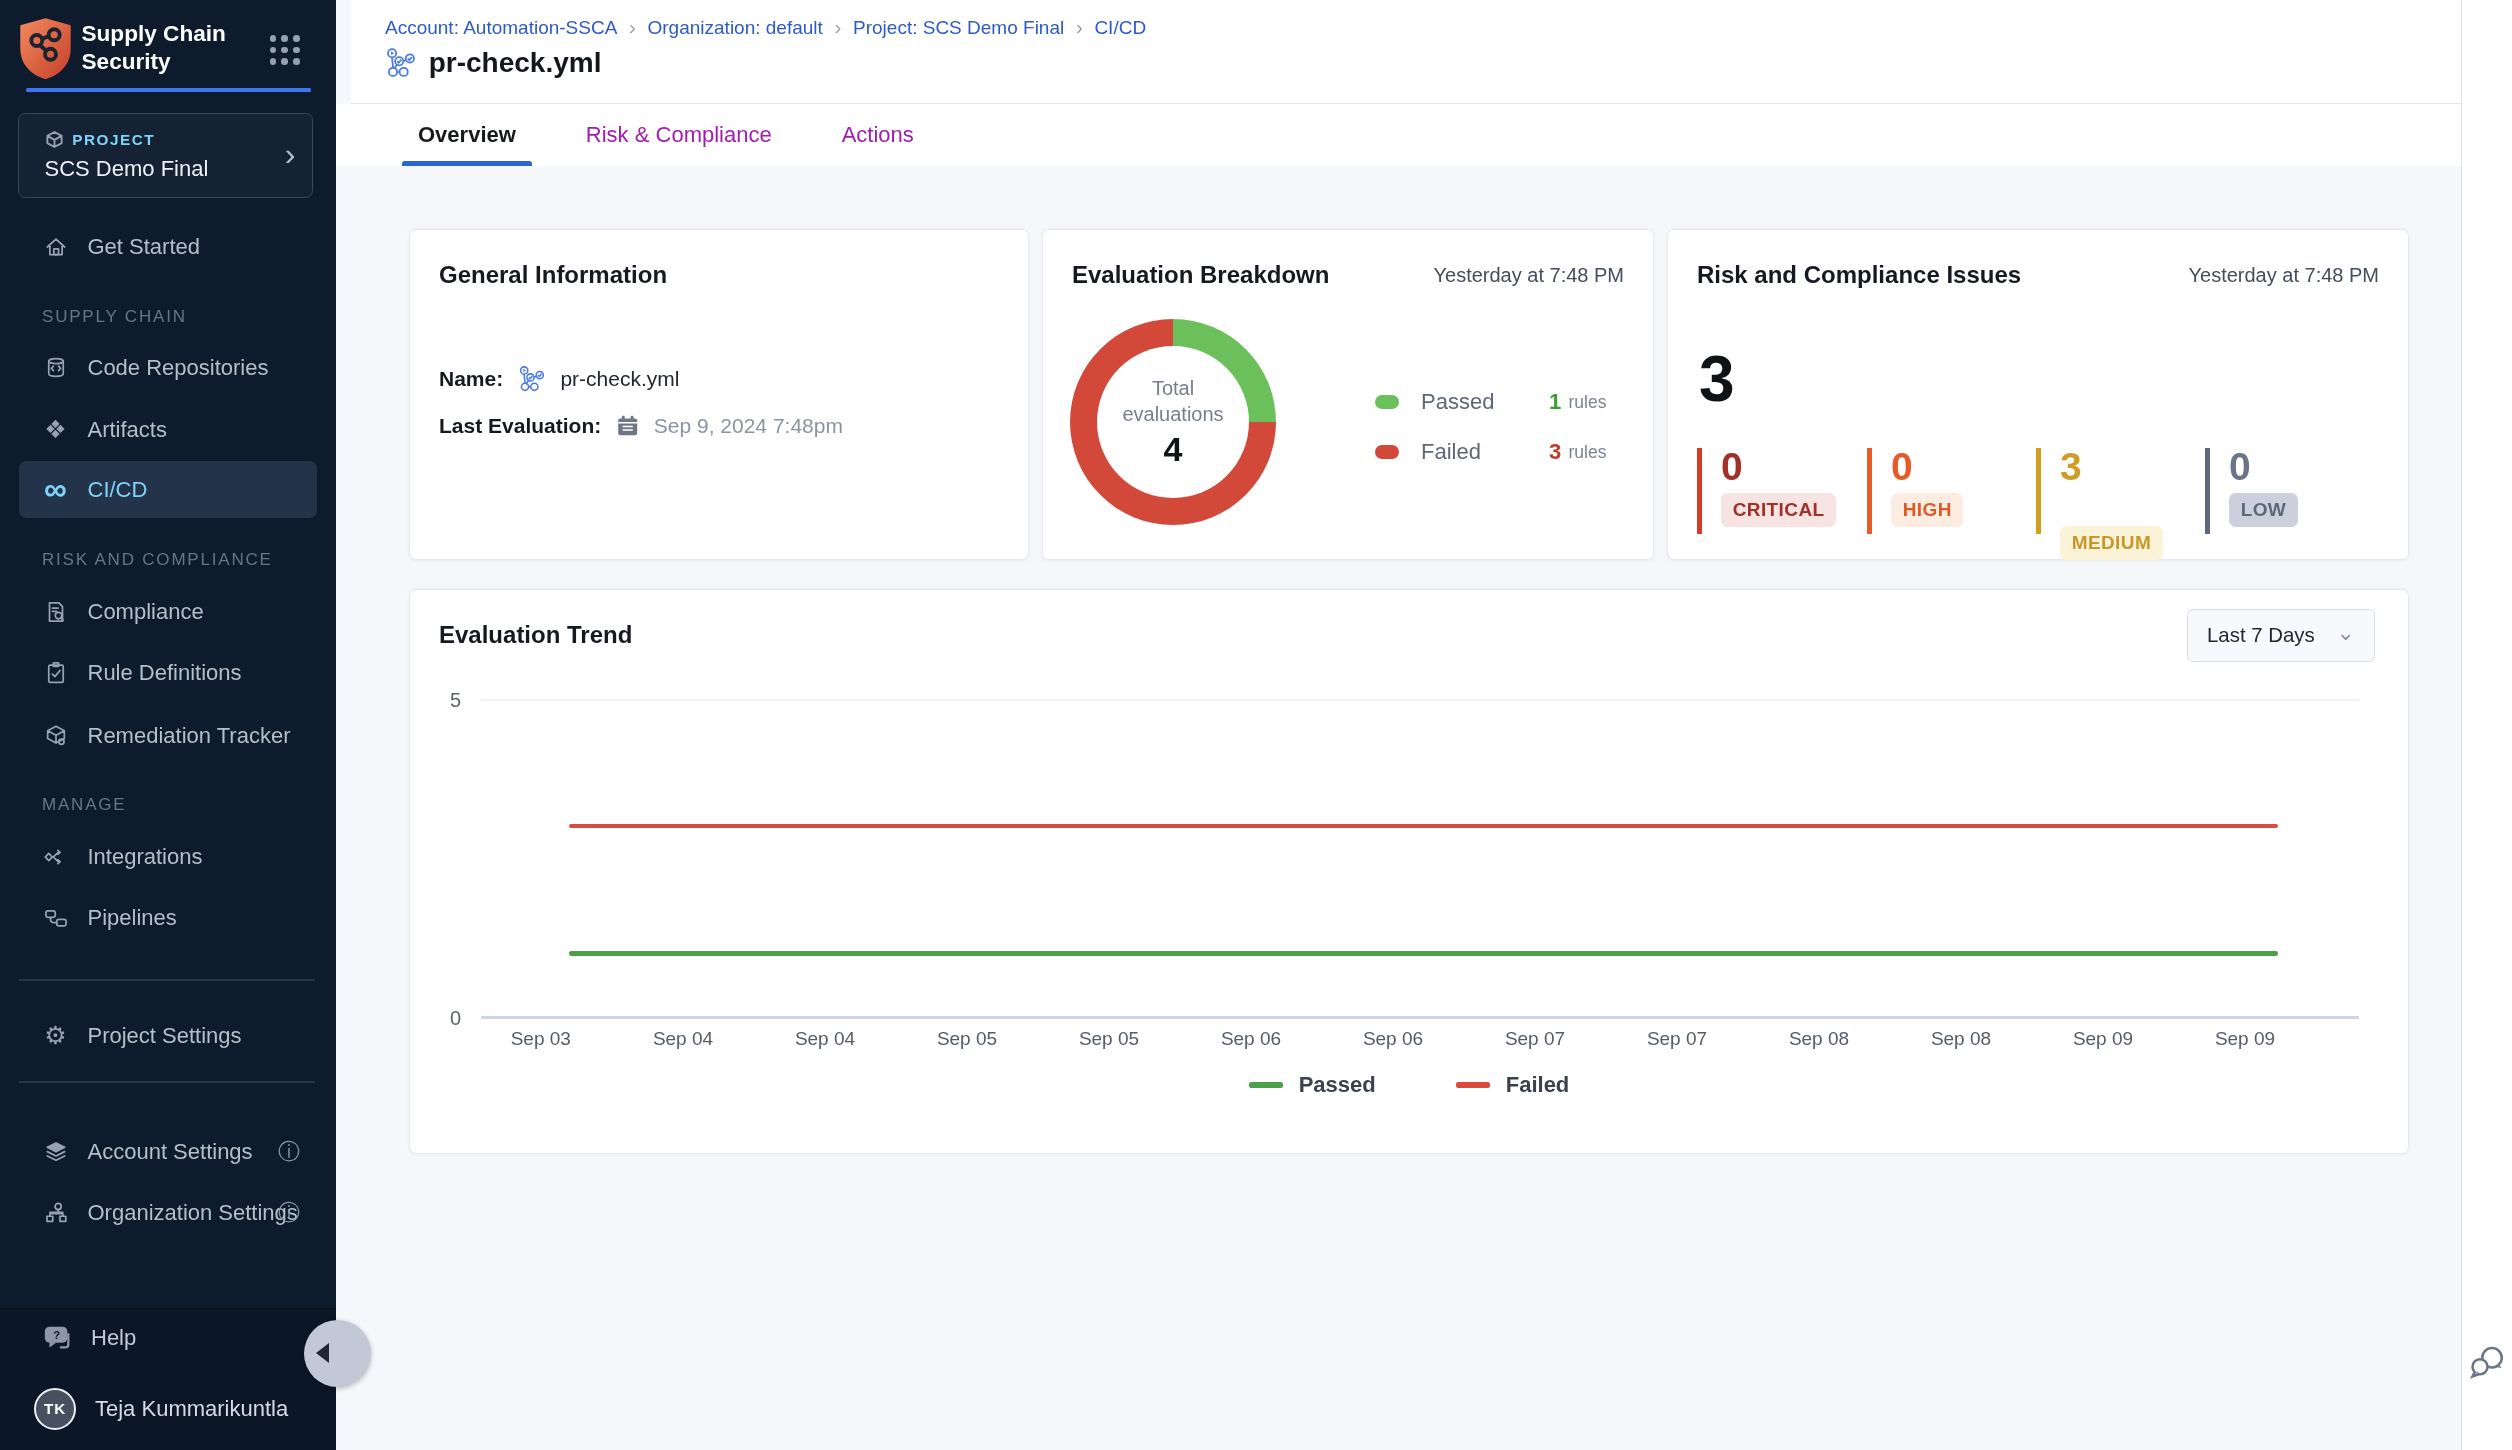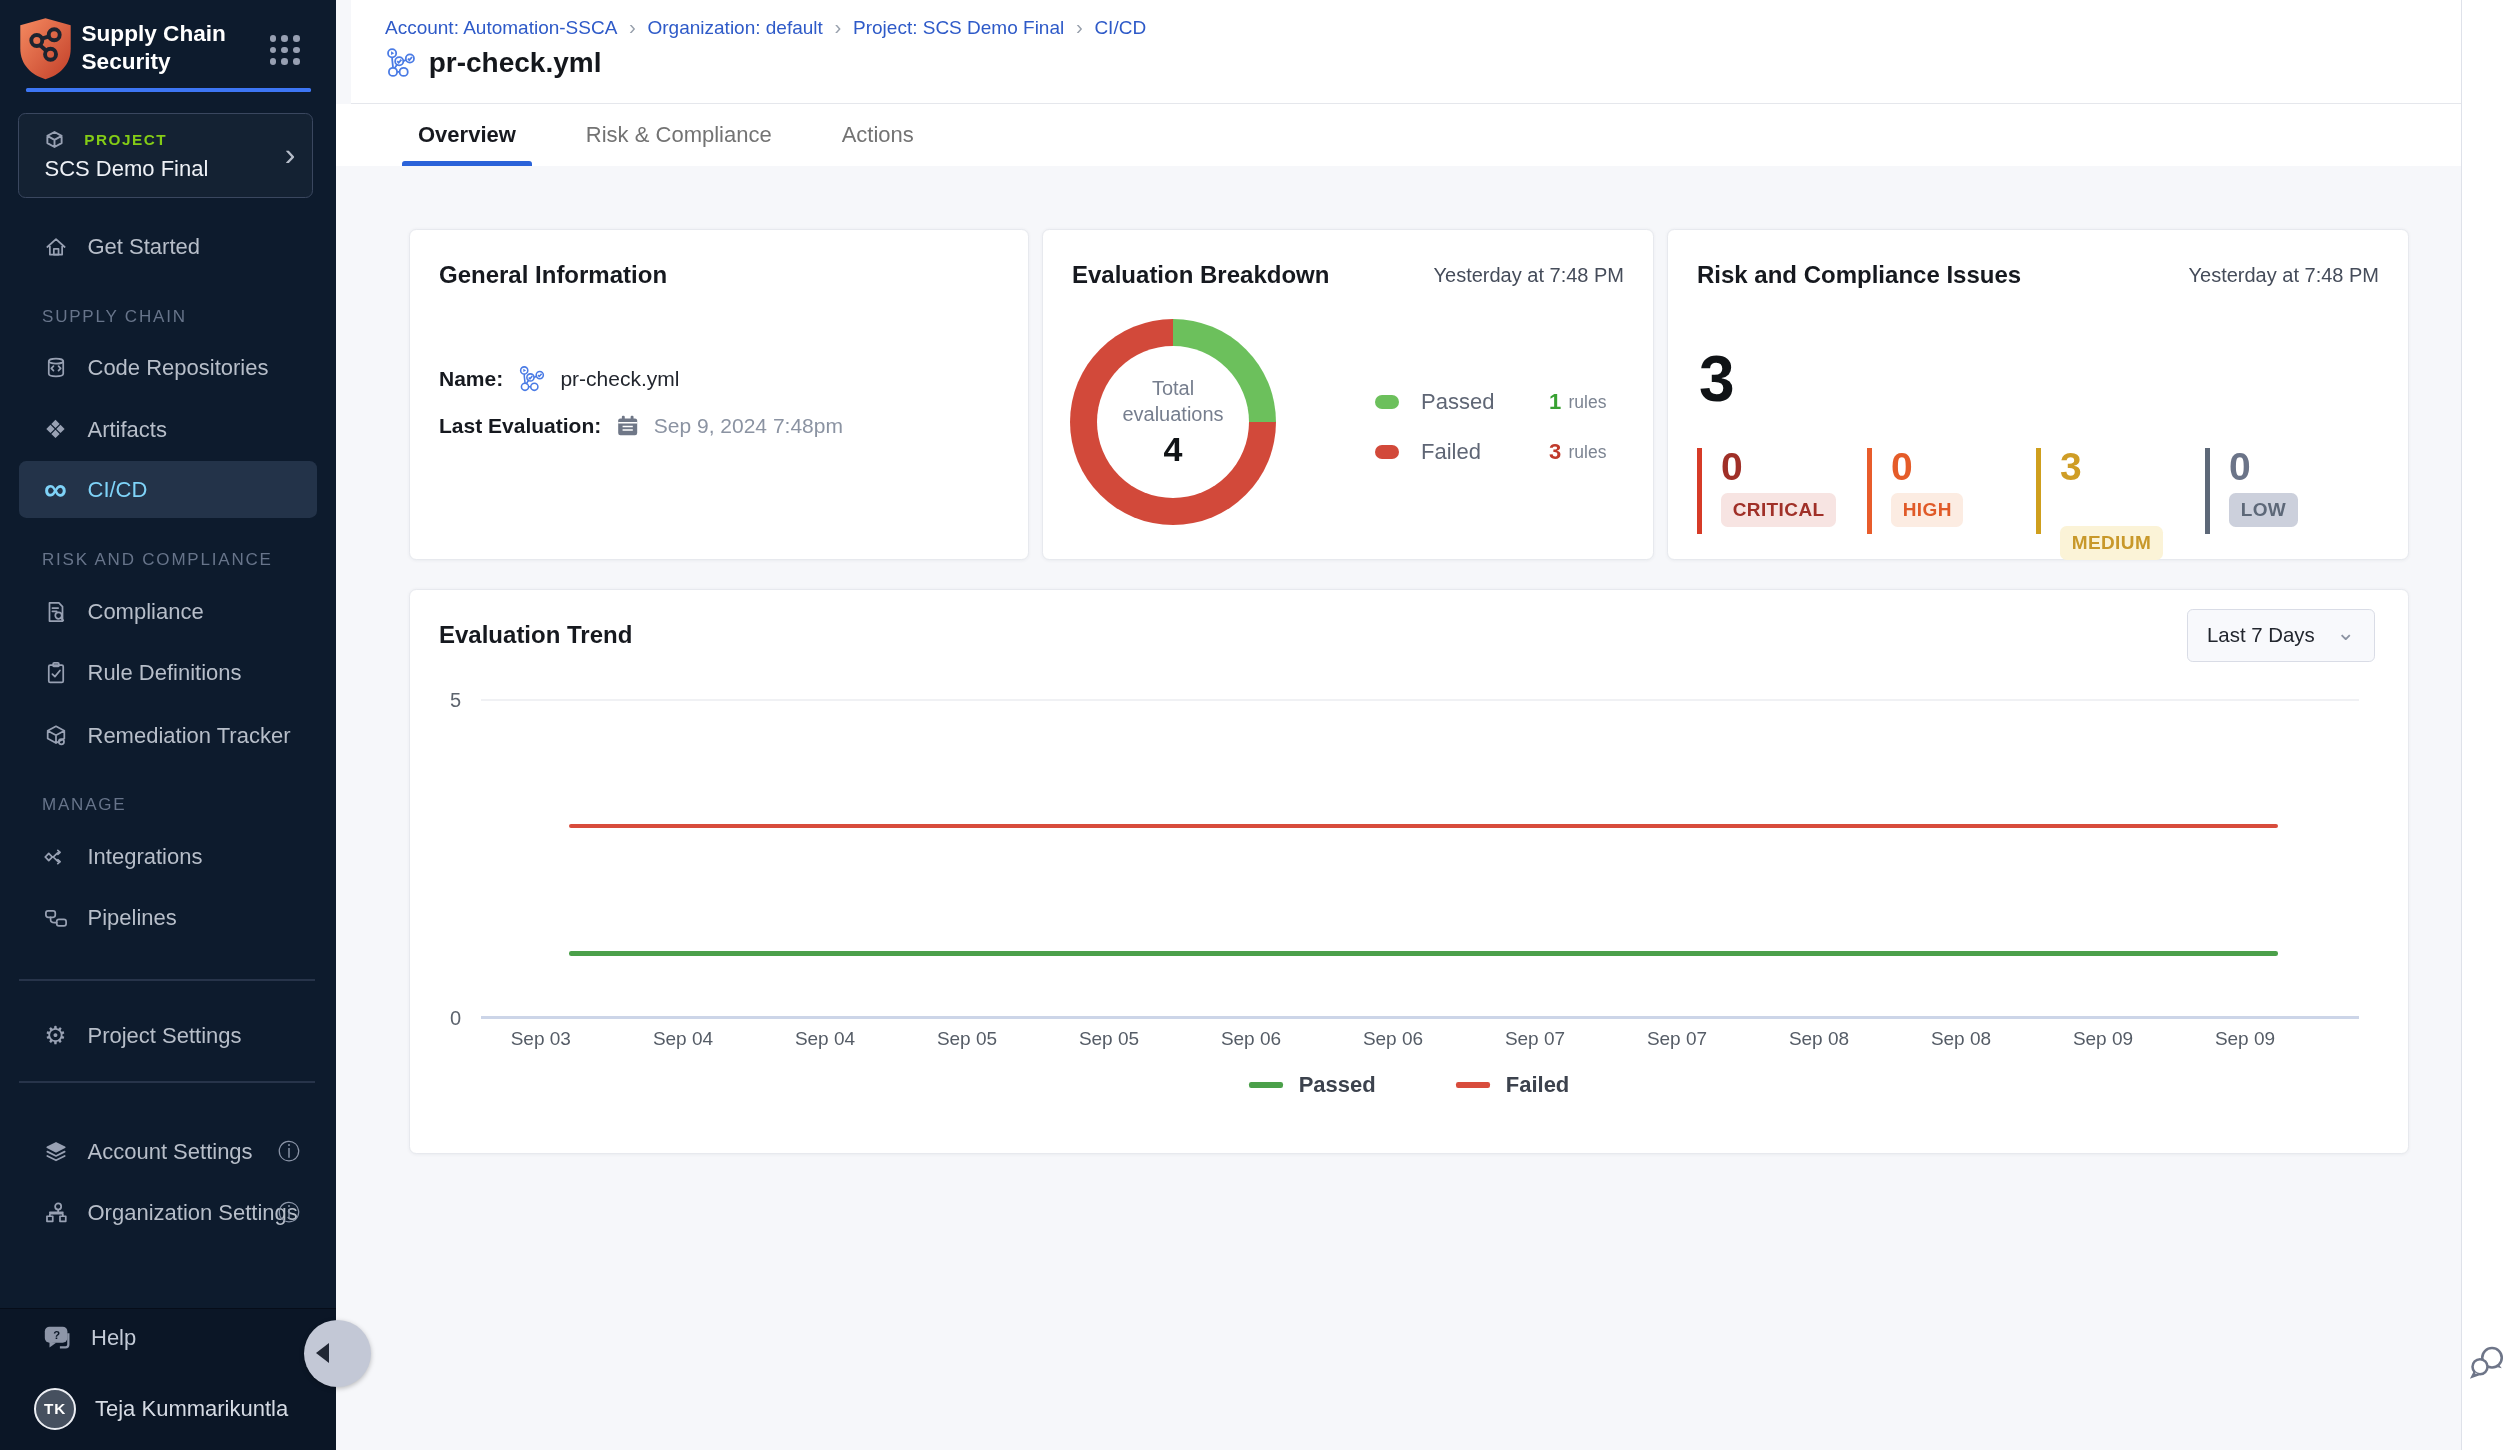--- a/index.html
+++ b/index.html
@@ -14,21 +14,21 @@
   .sidebar { position:absolute; left:0; top:0; width:336px; height:1451px; background:#0d1b2d; z-index:5; }
   .brand-row { position:absolute; left:17.5px; top:13px; width:301px; height:73px; }
   .logo-shield { position:absolute; left:0; top:1.5px; width:55px; height:67px; }
   .brand-text { position:absolute; left:64px; top:7.3px; font-size:22.6px; font-weight:700; color:#ffffff; line-height:28px; }
   .grid-icon { position:absolute; right:19px; top:22px; display:grid; grid-template-columns:repeat(3,6.6px); grid-gap:5.1px; }
   .grid-icon i { width:6.6px; height:6.6px; border-radius:50%; background:#97a0b2; }
   .brand-underline { position:absolute; left:26px; top:88px; width:285px; height:3.6px; background:#3d76f4; border-radius:1.5px; }
 
   .project-box { position:absolute; left:17.5px; top:113px; width:295px; height:85px; border:1.5px solid #3a475f; border-radius:7.3px; background:rgba(255,255,255,0.03); cursor:pointer; }
   .project-label-row { position:absolute; left:26px; top:16px; display:flex; align-items:center; gap:8.8px; }
-  .project-label { font-size:15.3px; font-weight:700; letter-spacing:1.5px; color:#84cc16;margin-left:12px; }
+  .project-label { font-size:15.3px; font-weight:700; letter-spacing:1.5px; color:#7dd3fc; }
   .project-name { position:absolute; left:26px; top:42px; font-size:22px; color:#eef1f6; }
   .project-chevron { position:absolute; right:16px; top:23.4px; font-size:32px; color:#b6bdca; line-height:35px; }
 
   .nav-item { position:absolute; left:0; width:336px; height:57px; display:flex; align-items:center; padding-left:41px; gap:17.5px; cursor:pointer; }
   .nav-item .ic { width:29px; height:29px; display:flex; align-items:center; justify-content:center; color:#98a1b3; font-size:25px; flex:none; }
   .nav-item .lbl { font-size:22px; color:#b7bec9; white-space:nowrap; }
   .nav-item.active { left:19px; width:298px; background:#233349; border-radius:7.3px; padding-left:22px; }
   .nav-item.active .lbl { color:#7fd3f8; font-weight:500; }
   .nav-item.active .ic { color:#7fd3f8; }
   .nav-section { position:absolute; left:42px; font-size:17px; letter-spacing:1.8px; color:#67748a; white-space:nowrap; }
@@ -53,21 +53,21 @@
   .main { position:absolute; left:336px; top:0; width:2125px; height:1451px; }
   .header { position:absolute; left:0; top:0; width:100%; height:104px; background:#ffffff; border-bottom:1.5px solid #e5e7ec;margin-left:15px; }
   .breadcrumb { position:absolute; left:34px; top:16px; display:flex; align-items:center; gap:11.7px; font-size:19px; }
   .breadcrumb a { color:#2e5ac8; text-decoration:none; cursor:pointer; }
   .crumb-sep { color:#98a0ac; font-size:20.4px; }
   .title-row { position:absolute; left:34px; top:47px; display:flex; align-items:center; gap:11.7px; }
   .pipeline-icon { width:32px; height:32px; }
   .page-title { font-size:28px; font-weight:700; color:#14171c; }
 
   .tabrow { position:absolute; left:0; top:104px; width:100%; height:63px; background:#ffffff; border-bottom:1.5px solid #e1e3e9; display:flex; align-items:stretch; gap:70px; padding-left:82px; }
-  .tab { position:relative; display:flex; align-items:center; font-size:22px; color:#737373; cursor:pointer; white-space:nowrap; }
+  .tab { position:relative; display:flex; align-items:center; font-size:22px; color:#a21caf; cursor:pointer; white-space:nowrap; }
   .tab.active { color:#17191f; font-weight:700; }
   .tab.active::after { content:""; position:absolute; left:-16px; right:-16px; bottom:0; height:5.1px; background:#2b63d9; border-radius:2.9px 2.9px 0 0; }
 
   .content { position:absolute; left:0; top:166px; width:100%; height:1285px; background:#f6f7fa; }
   .card { position:absolute; background:#ffffff; border:0.7px solid #e7e9ee; border-radius:7.3px; box-shadow:0 0.7px 3.6px rgba(20,30,60,.05); }
   .card-title { position:absolute; left:29px; top:31px; font-size:24px; font-weight:700; color:#16191f; white-space:nowrap; }
   .card-ts { position:absolute; right:29px; top:34px; font-size:20px; color:#454c5a; white-space:nowrap; }
 
   
   #card-general { left:73px; top:63px; width:620px; height:331px; }

